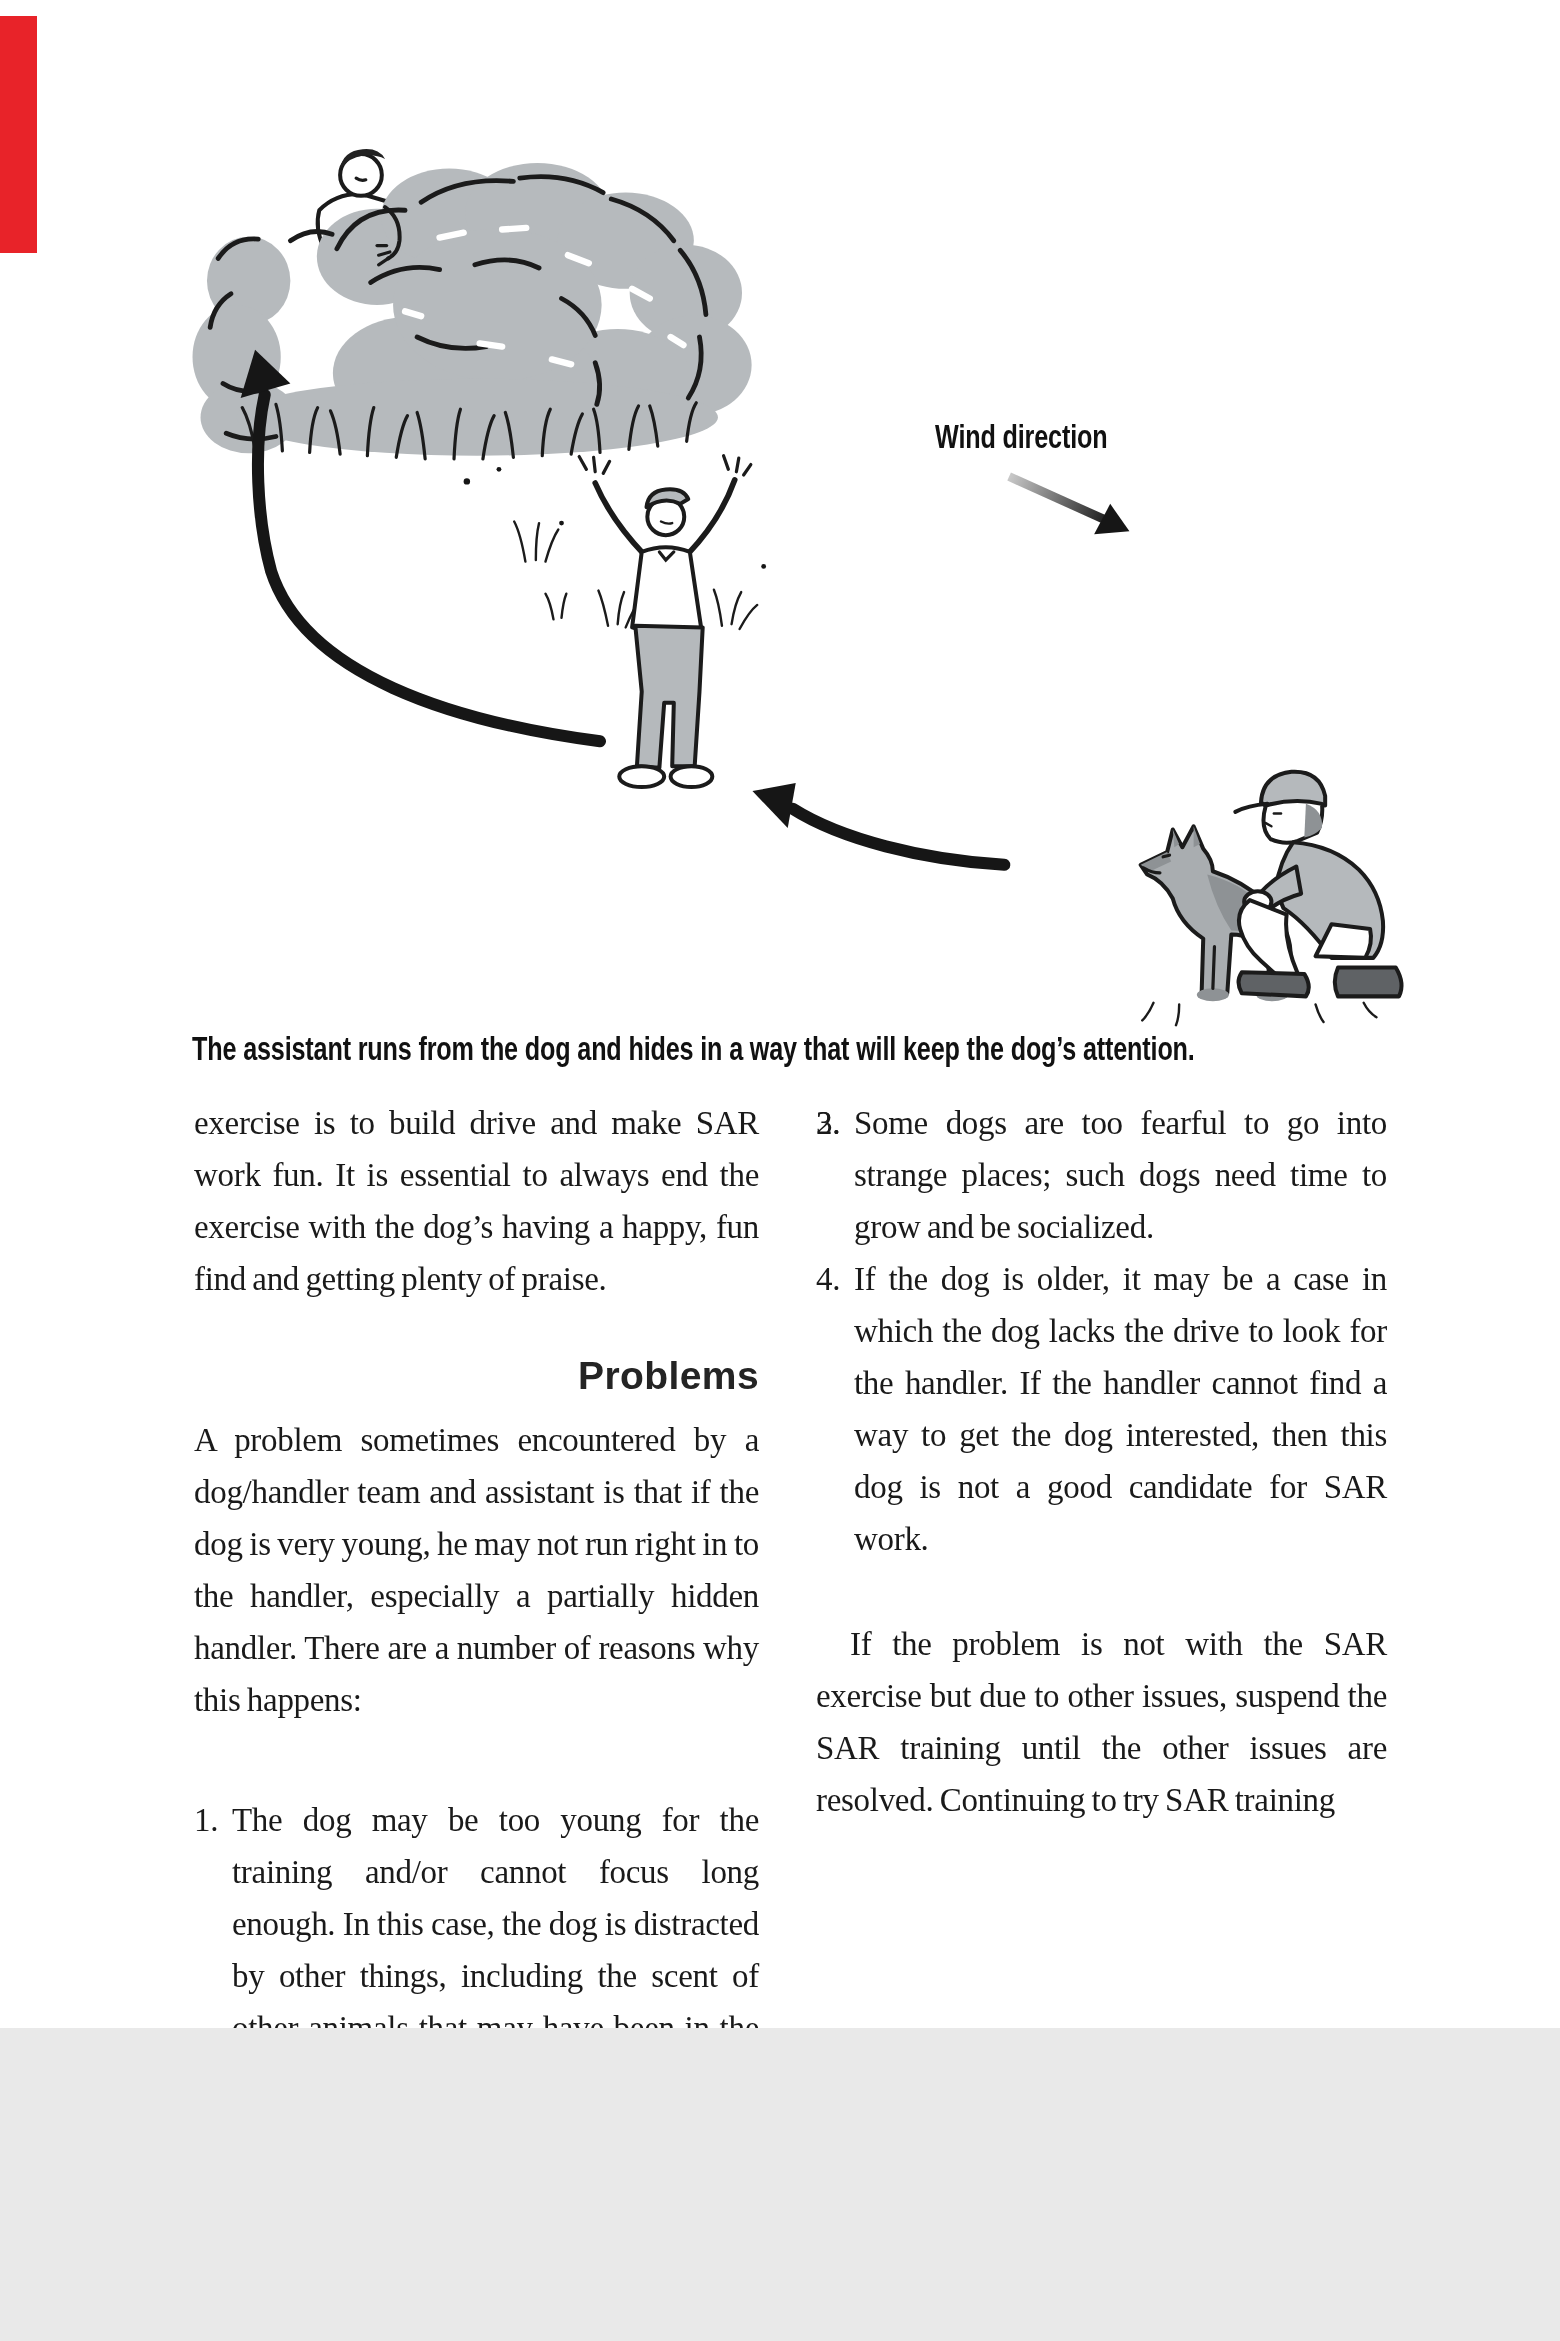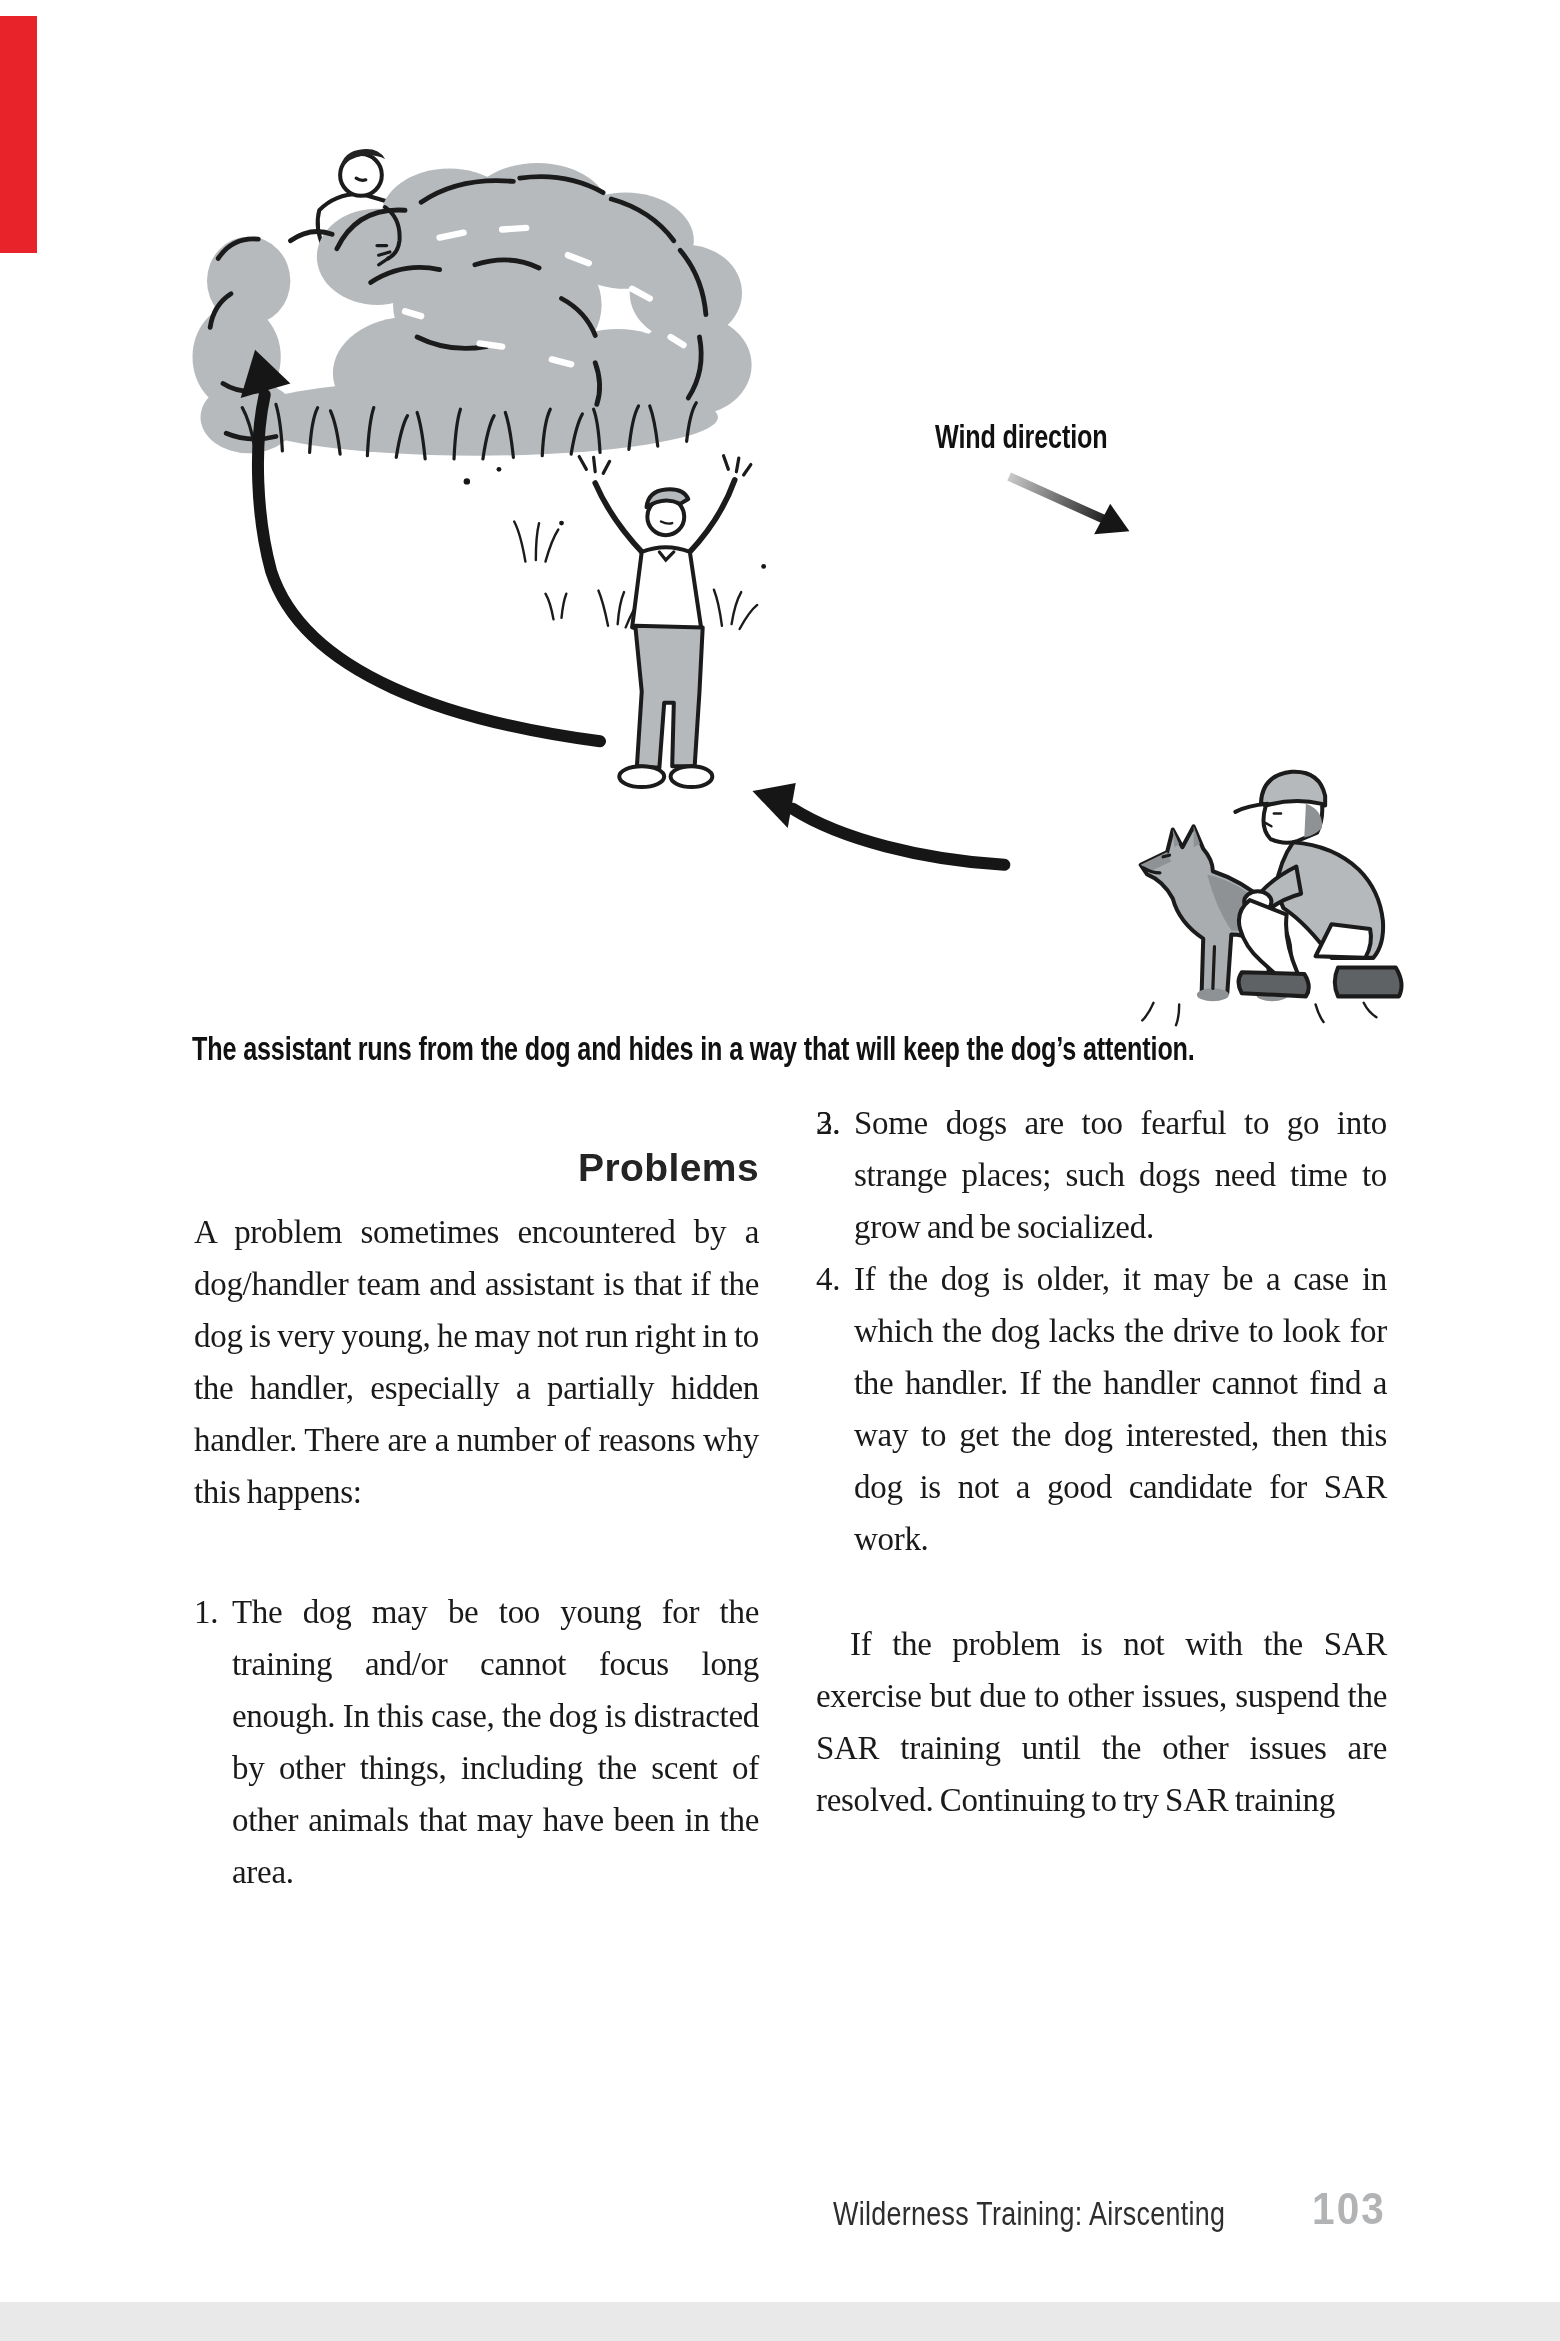--- a/index.html
+++ b/index.html
@@ -1,18 +1,18 @@
 <!DOCTYPE html>
 <html style="--edge-tab: #e82329; --ink: #1a1a1a; --bush: #b6babd; --bush-dark: #8e9295; --figure-gray: #b5b9bc; --dog-body: #a9adb0; --shoe-dark: #5f6265; --footer-page: #b1b3b5;font-size:13px"><head>
 <meta charset="utf-8">
 <style>
   html,body{margin:0;padding:0;background:#e9e9e9;}
   .page{
     position:relative;
-    width:1561px;height:2302px;
+    width:1561px;height:2028px;
     background:#ffffff;
     overflow:hidden;
     font-family:"Liberation Serif", serif;
     color:var(--ink,#1a1a1a);
   }
   .edge-tab{
     position:absolute;left:0;top:16px;width:37px;height:237px;
     background:var(--edge-tab,#e82329);
   }
   .illus{position:absolute;left:0;top:0;}
@@ -272,20 +272,21 @@
           <path d="M1700,1250 q6,12 16,18"></path>
       </g>
     </g>
   </svg>
 
   <div class="wind-label cond-bold">Wind direction</div>
 
   <div class="caption cond-bold">The assistant runs from the dog and hides in a way that will keep the dog’s attention.</div>
 
   <div class="col col-left">
+    <p>exercise is to build drive and make SAR work fun. It is essential to always end the exercise with the dog’s having a happy, fun find and getting plenty of praise.</p>
     <h2 class="heading">Problems</h2>
     <p>A problem sometimes encountered by a dog/handler team and assistant is that if the dog is very young, he may not run right in to the handler, especially a partially hidden handler. There are a number of reasons why this happens:</p>
     <div class="num-item item-gap">
       <span class="num">1.</span>
       <span>The dog may be too young for the training and/or cannot focus long enough. In this case, the dog is distracted by other things, including the scent of other animals that may have been in the area.</span>
     </div>
   </div>
 
   <div class="col col-right">
     <div class="num-item">

